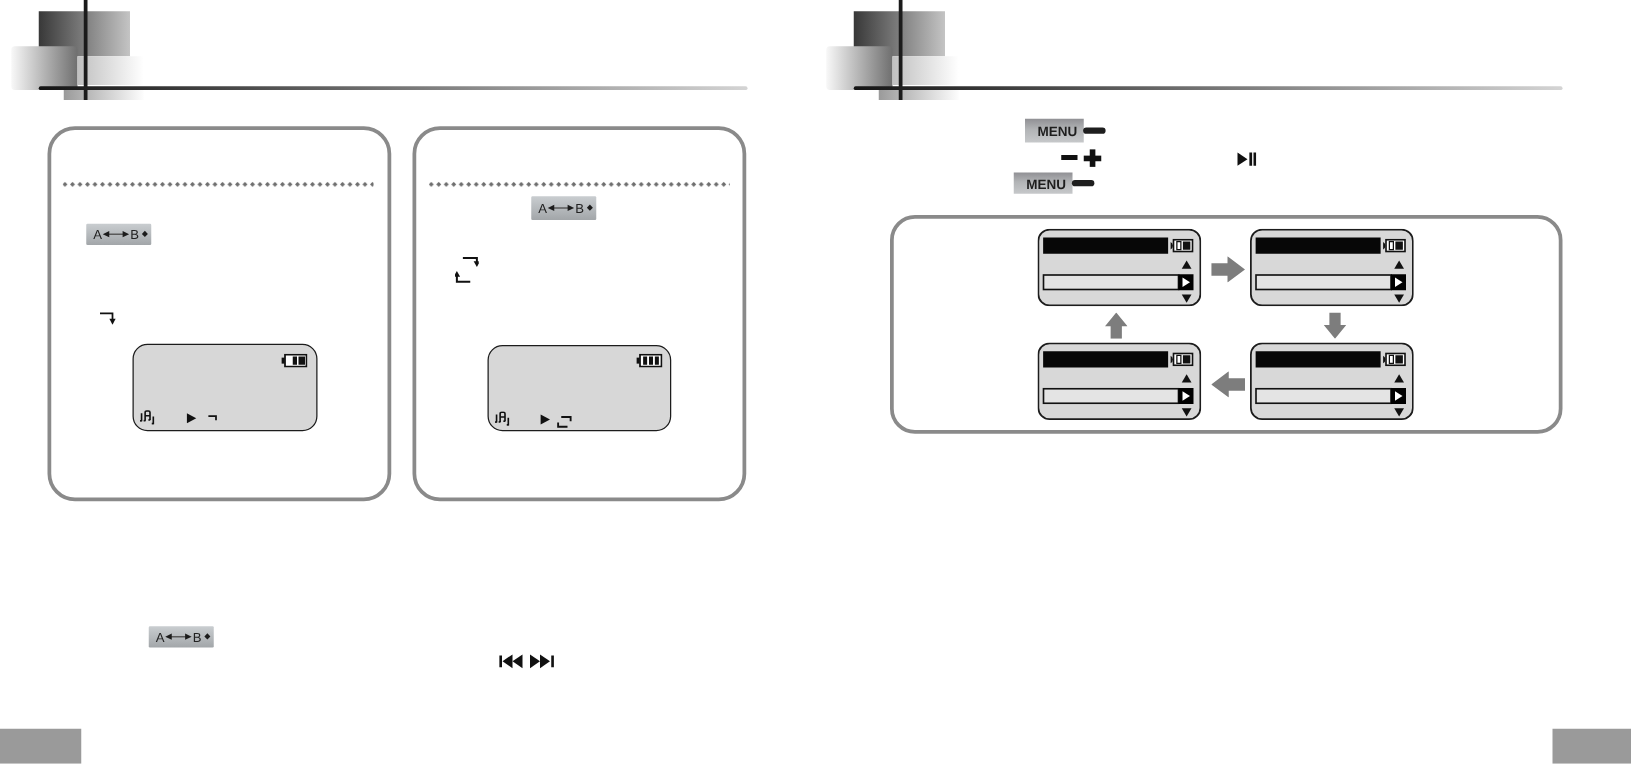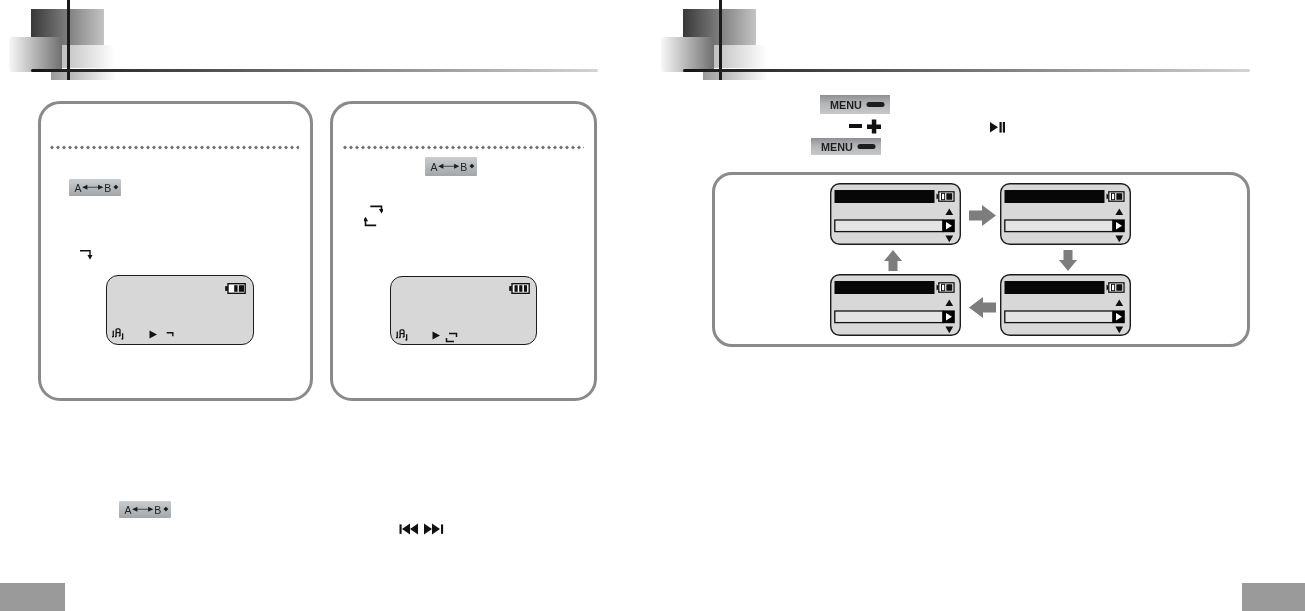--- a/index.html
+++ b/index.html
@@ -3,21 +3,21 @@
 <meta charset="utf-8">
 <style>
   html,body{margin:0;padding:0;background:#fff;}
   #page{position:relative;will-change:transform;transform:translateZ(0);width:1305px;height:611px;background:#fff;overflow:hidden;
         font-family:"Liberation Sans", sans-serif;}
   .abs{position:absolute;}
   .roundbox{position:absolute;border:3px solid #8a8a8a;border-radius:22px;background:#fff;}
   .abbtn{position:absolute;width:52px;height:17px;background:linear-gradient(180deg,#c9cdd0 0%,#b4b8bb 55%,#a2a6a9 100%);
          border-radius:1px;}
   .lcd{position:absolute;box-sizing:border-box;background:#d7d7d7;border:1.6px solid #1c1c1c;border-radius:12px;}
-  .menubtn{position:absolute;width:70px;background:linear-gradient(180deg,#909094 0%,#b2b4b6 45%,#c6c8ca 100%);}
+  .menubtn{position:absolute;width:47px;background:linear-gradient(180deg,#909094 0%,#b2b4b6 45%,#c6c8ca 100%);}
 </style>
 </head>
 <body>
 <div id="page">
 
   <div class="abs" style="left:31px;top:9px;width:73px;height:36px;background:linear-gradient(90deg,#383838,#c4c4c4);"></div>
 
   <div class="abs" style="left:9px;top:37px;width:53px;height:35px;background:linear-gradient(90deg,#f8f8f8,#6f6f6f);border-radius:3px;"></div>
 
   <div class="abs" style="left:62px;top:45px;width:53px;height:23px;background:linear-gradient(90deg,#c0c0c0,#ffffff);"></div>

